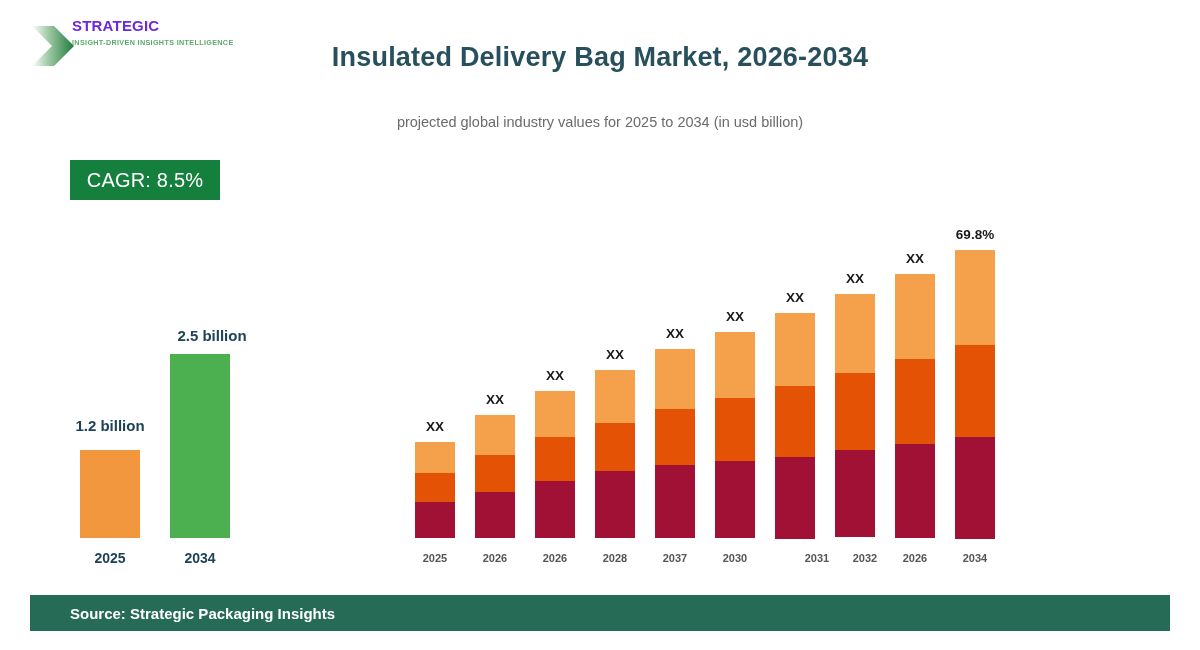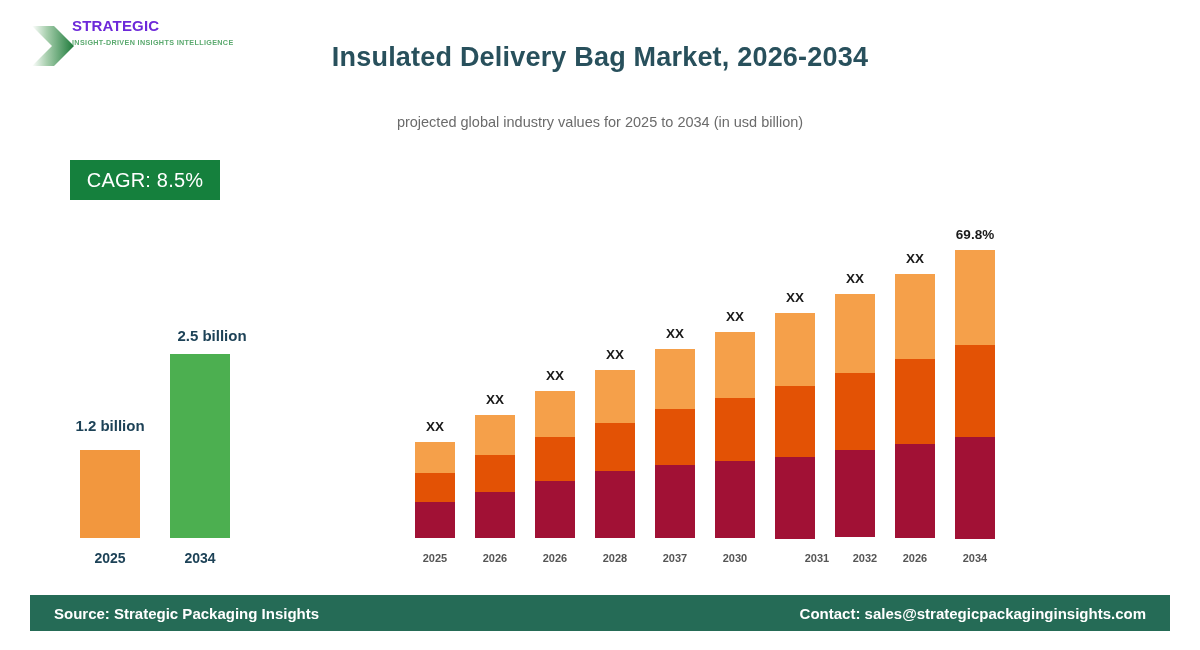--- a/index.html
+++ b/index.html
@@ -171,21 +171,21 @@
   #footer {
     position: absolute;
     left: 30px;
     top: 595px;
     width: 1140px;
     height: 36px;
     background: #256b56;
     display: flex;
     align-items: center;
     justify-content: space-between;
-    padding: 0 24px;
+    padding: 0 40px;
   }
   .footer-text {
     color: #ffffff;
     font-size: 15px;
     font-weight: bold;
     white-space: nowrap;
   }
 </style>
 </head>
 <body>
@@ -297,16 +297,15 @@
         <div class="sb-seg" style="height: 95px; background: rgb(245, 160, 74);"></div>
         <div class="sb-seg" style="height: 92px; background: rgb(227, 82, 5);"></div>
         <div class="sb-seg" style="height: 102px; background: rgb(161, 17, 53);"></div>
       </div>
       <div class="sb-label" style="left: 540px; bottom: 328px;">69.8%</div>
       <div class="sb-year" style="left: 550px;">2034</div>
     </div>
 
   <div id="footer">
     <div class="footer-text">Source: Strategic Packaging Insights</div>
-    <div class="footer-text">Contact: sales@strategicpackaginginsights.com</div>
   </div>
 
 </div>
 
 </body></html>

